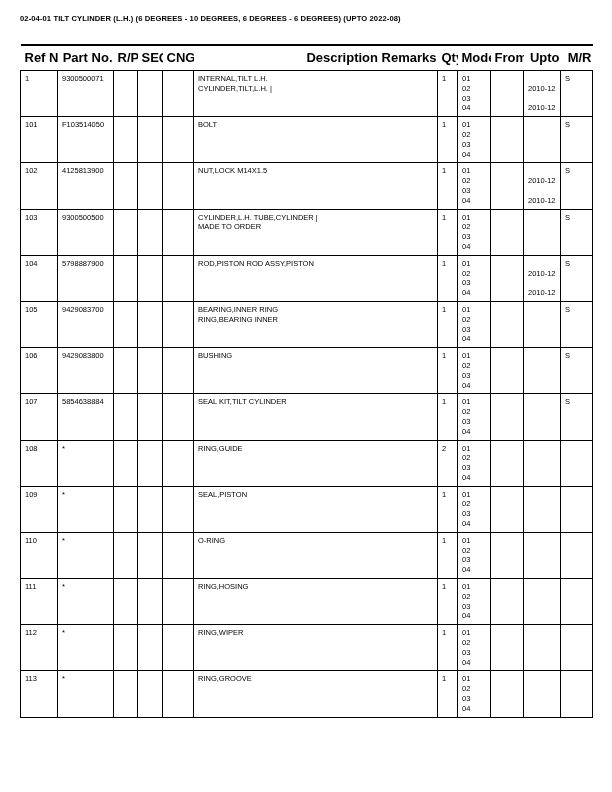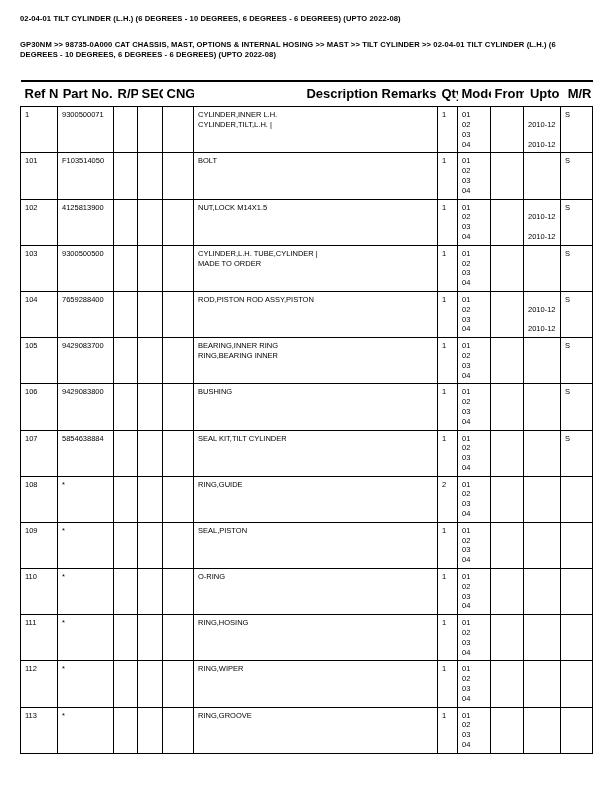--- a/index.html
+++ b/index.html
@@ -56,21 +56,20 @@
     white-space: nowrap;
   }
   td.c-ref, td.c-part, td.c-rp, td.c-seq, td.c-cng,
   td.c-qty, td.c-mr { white-space: nowrap; }
 </style>
 </head>
 <body>
 
 <div class="page">
   <div class="title">02-04-01 TILT CYLINDER (L.H.) (6 DEGREES - 10 DEGREES, 6 DEGREES - 6 DEGREES) (UPTO 2022-08)</div>
-  <div class="breadcrumb">GP30NM &gt;&gt; 98735-0A000 CAT CHASSIS, MAST, OPTIONS &amp; INTERNAL HOSING &gt;&gt; MAST &gt;&gt; TILT CYLINDER &gt;&gt; 02-04-01 TILT CYLINDER (L.H.) (6 DEGREES - 10 DEGREES, 6 DEGREES - 6 DEGREES) (UPTO 2022-08)</div>
 
   <table class="parts">
     <colgroup>
       <col style="width:37px">
       <col style="width:56px">
       <col style="width:24px">
       <col style="width:25px">
       <col style="width:31px">
       <col style="width:244px">
       <col style="width:20px">
@@ -95,21 +94,21 @@
         </tr>
     </thead>
     <tbody id="table-body">
         <tr>
           <td class="c-ref">1</td>
           <td class="c-part">9300500071</td>
           <td class="c-rp">&nbsp;</td>
           <td class="c-seq">&nbsp;</td>
           <td class="c-cng">&nbsp;</td>
           <td class="c-desc">
-            <div class="ln">CYLINDER,INNER L.H.</div>
+            <div class="ln">INTERNAL,TILT L.H.</div>
             <div class="ln">CYLINDER,TILT,L.H. |</div>
           </td>
           <td class="c-qty">1</td>
           <td class="c-model">
             <div class="ln">01</div>
             <div class="ln">02</div>
             <div class="ln">03</div>
             <div class="ln">04</div>
           </td>
           <td class="c-from">
@@ -212,21 +211,21 @@
           <td class="c-upto">
             <div class="ln">&nbsp;</div>
             <div class="ln">&nbsp;</div>
             <div class="ln">&nbsp;</div>
             <div class="ln">&nbsp;</div>
           </td>
           <td class="c-mr">S</td>
         </tr>
         <tr>
           <td class="c-ref">104</td>
-          <td class="c-part">7659288400</td>
+          <td class="c-part">5798887900</td>
           <td class="c-rp">&nbsp;</td>
           <td class="c-seq">&nbsp;</td>
           <td class="c-cng">&nbsp;</td>
           <td class="c-desc">
             <div class="ln">ROD,PISTON ROD ASSY,PISTON</div>
           </td>
           <td class="c-qty">1</td>
           <td class="c-model">
             <div class="ln">01</div>
             <div class="ln">02</div>

